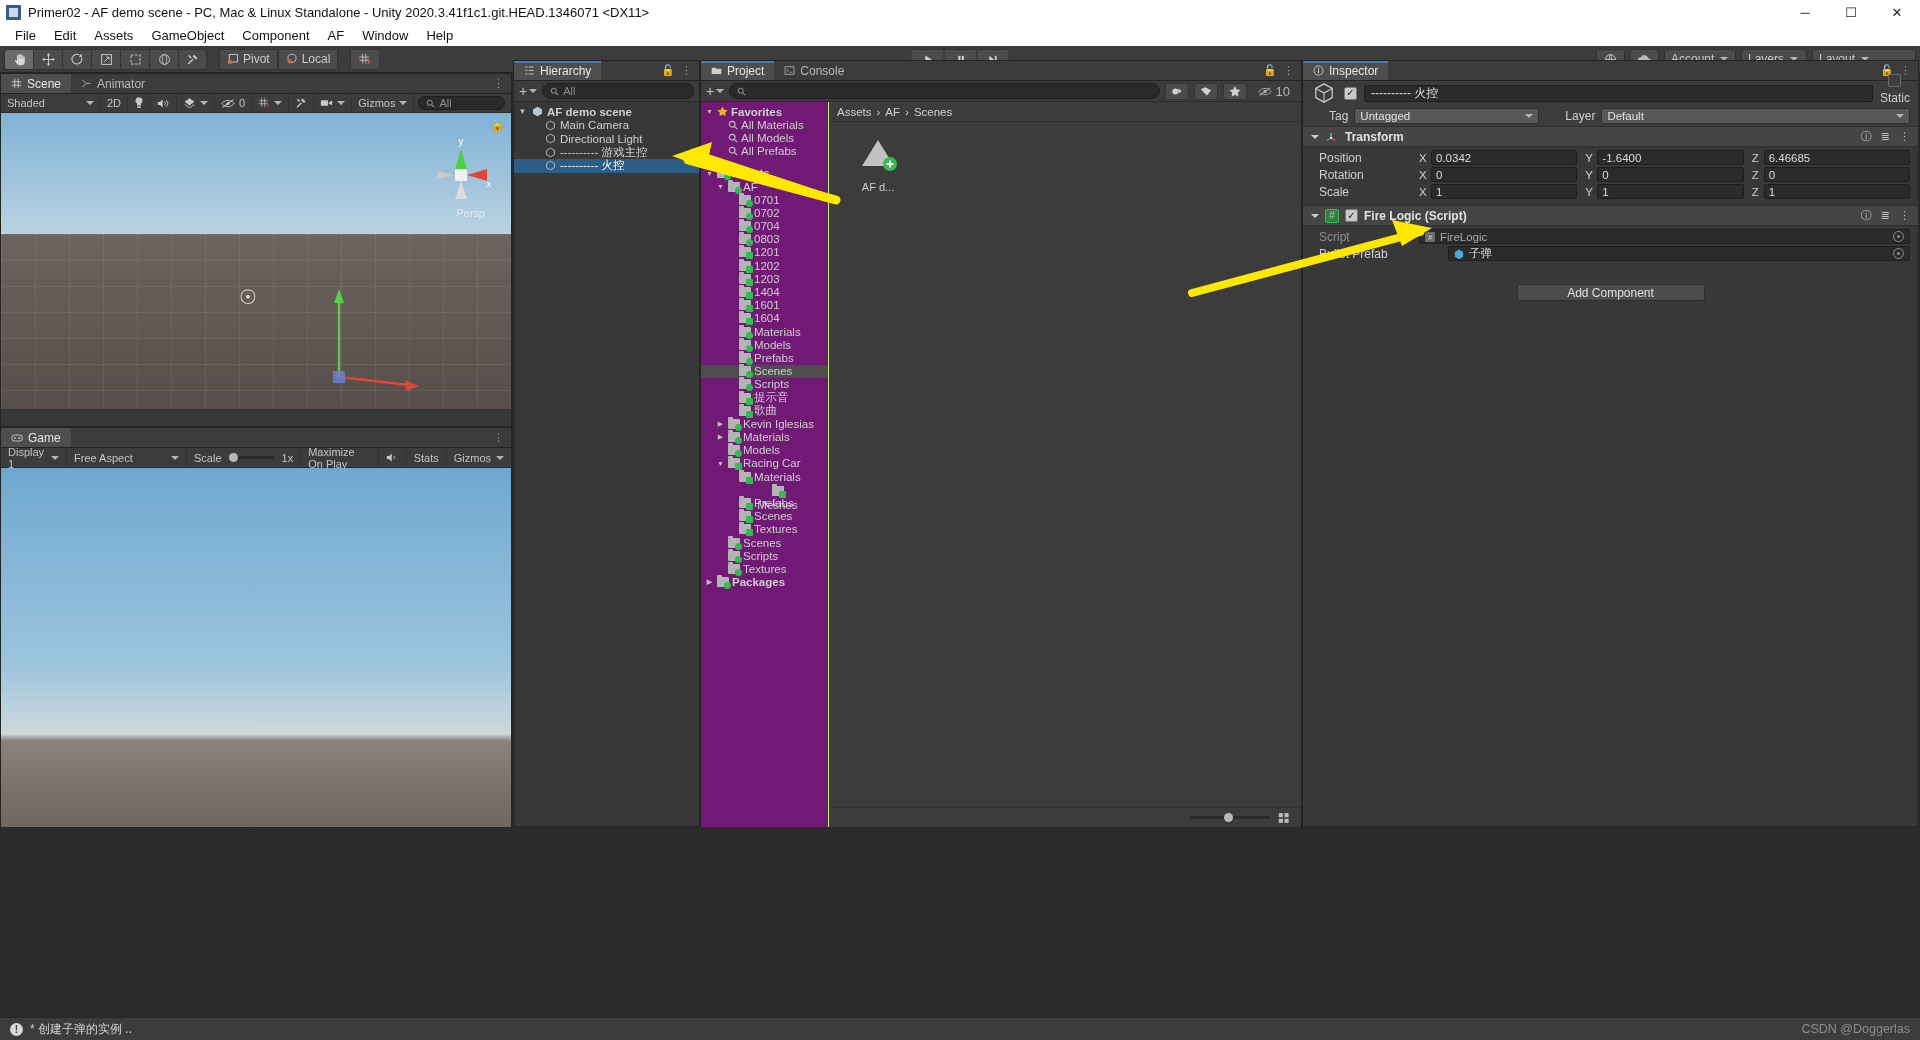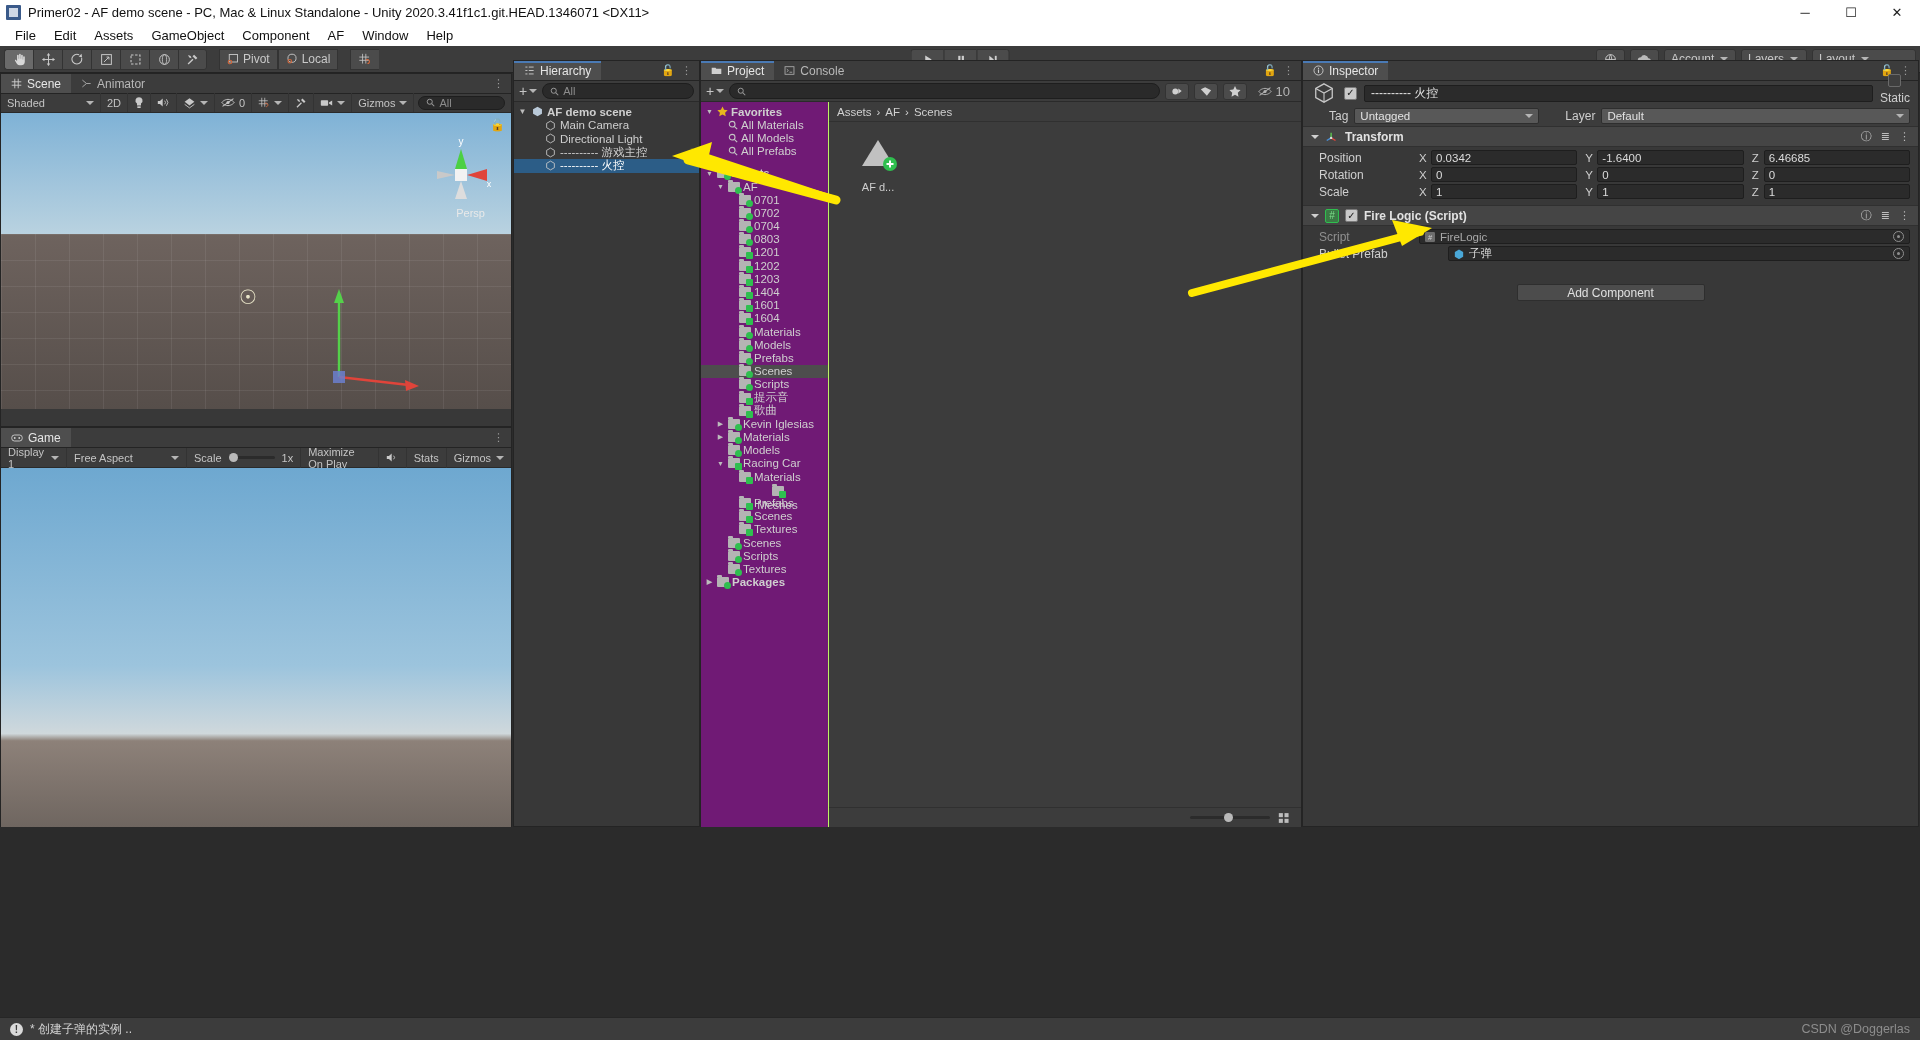--- a/index.html
+++ b/index.html
@@ -103,21 +103,21 @@
   .search-field {
     flex: 1; height: 16px; background: #2a2a2a; border: 1px solid #1e1e1e;
     border-radius: 8px; display: flex; align-items: center; gap: 4px;
     padding: 0 7px; font-size: 11px; color: #8c8c8c;
   }
   .plus-btn { display: flex; align-items: center; gap: 2px; color: #c6c6c6; font-size: 14px; }
 
   
   #scene-panel { left: 0; top: 73px; width: 512px; height: 354px; }
   .scene-toolbar {
-    height: 19px; background: #3c3c3c; display: flex; align-items: flex-end;
+    height: 19px; background: #3c3c3c; display: flex; align-items: center;
     font-size: 11px; color: #c4c4c4; border-bottom: 1px solid #2a2a2a;
   }
   .st-item {
     height: 19px; display: flex; align-items: center; gap: 4px; padding: 0 6px;
     border-right: 1px solid #333;
   }
   .st-shaded { width: 100px; justify-content: space-between; }
   .scene-canvas {
     position: relative; width: 100%; height: 296px; overflow: hidden;
     background: linear-gradient(#88b7d9 0%, #a8c8dd 33%, #c8d6dc 40%, #6d6460 41%, #5d5551 100%);

